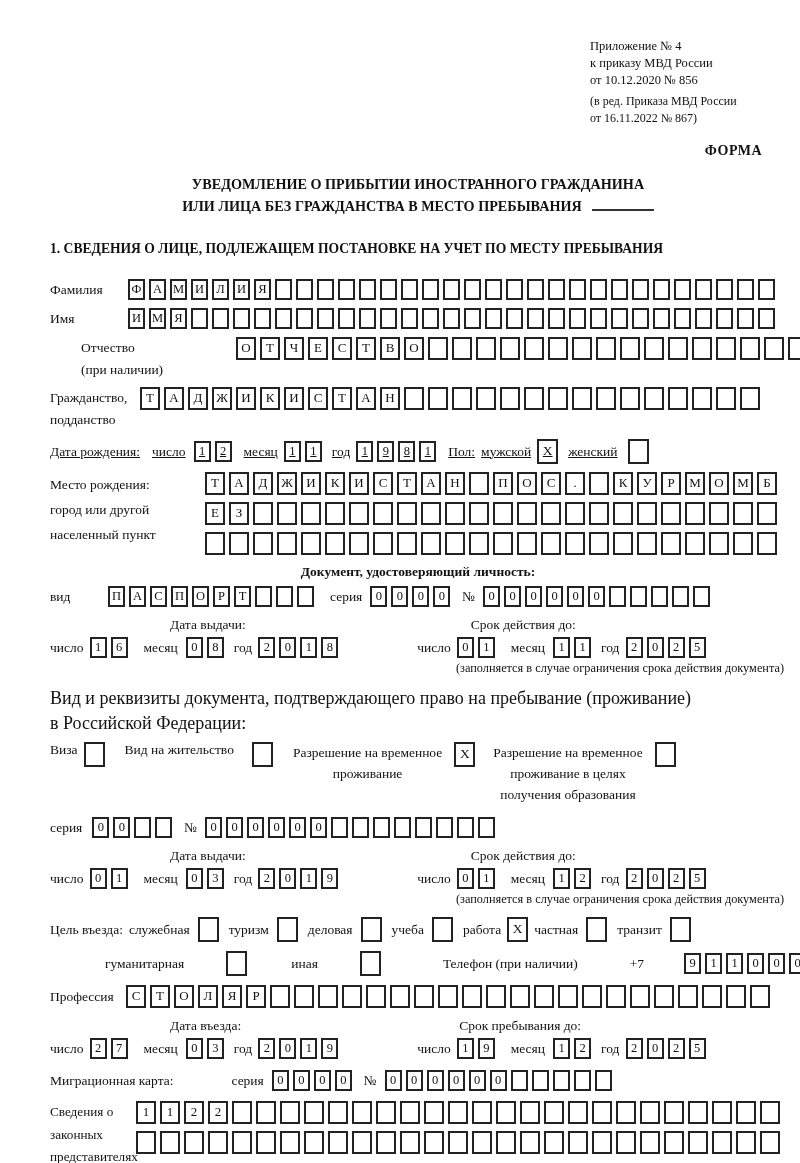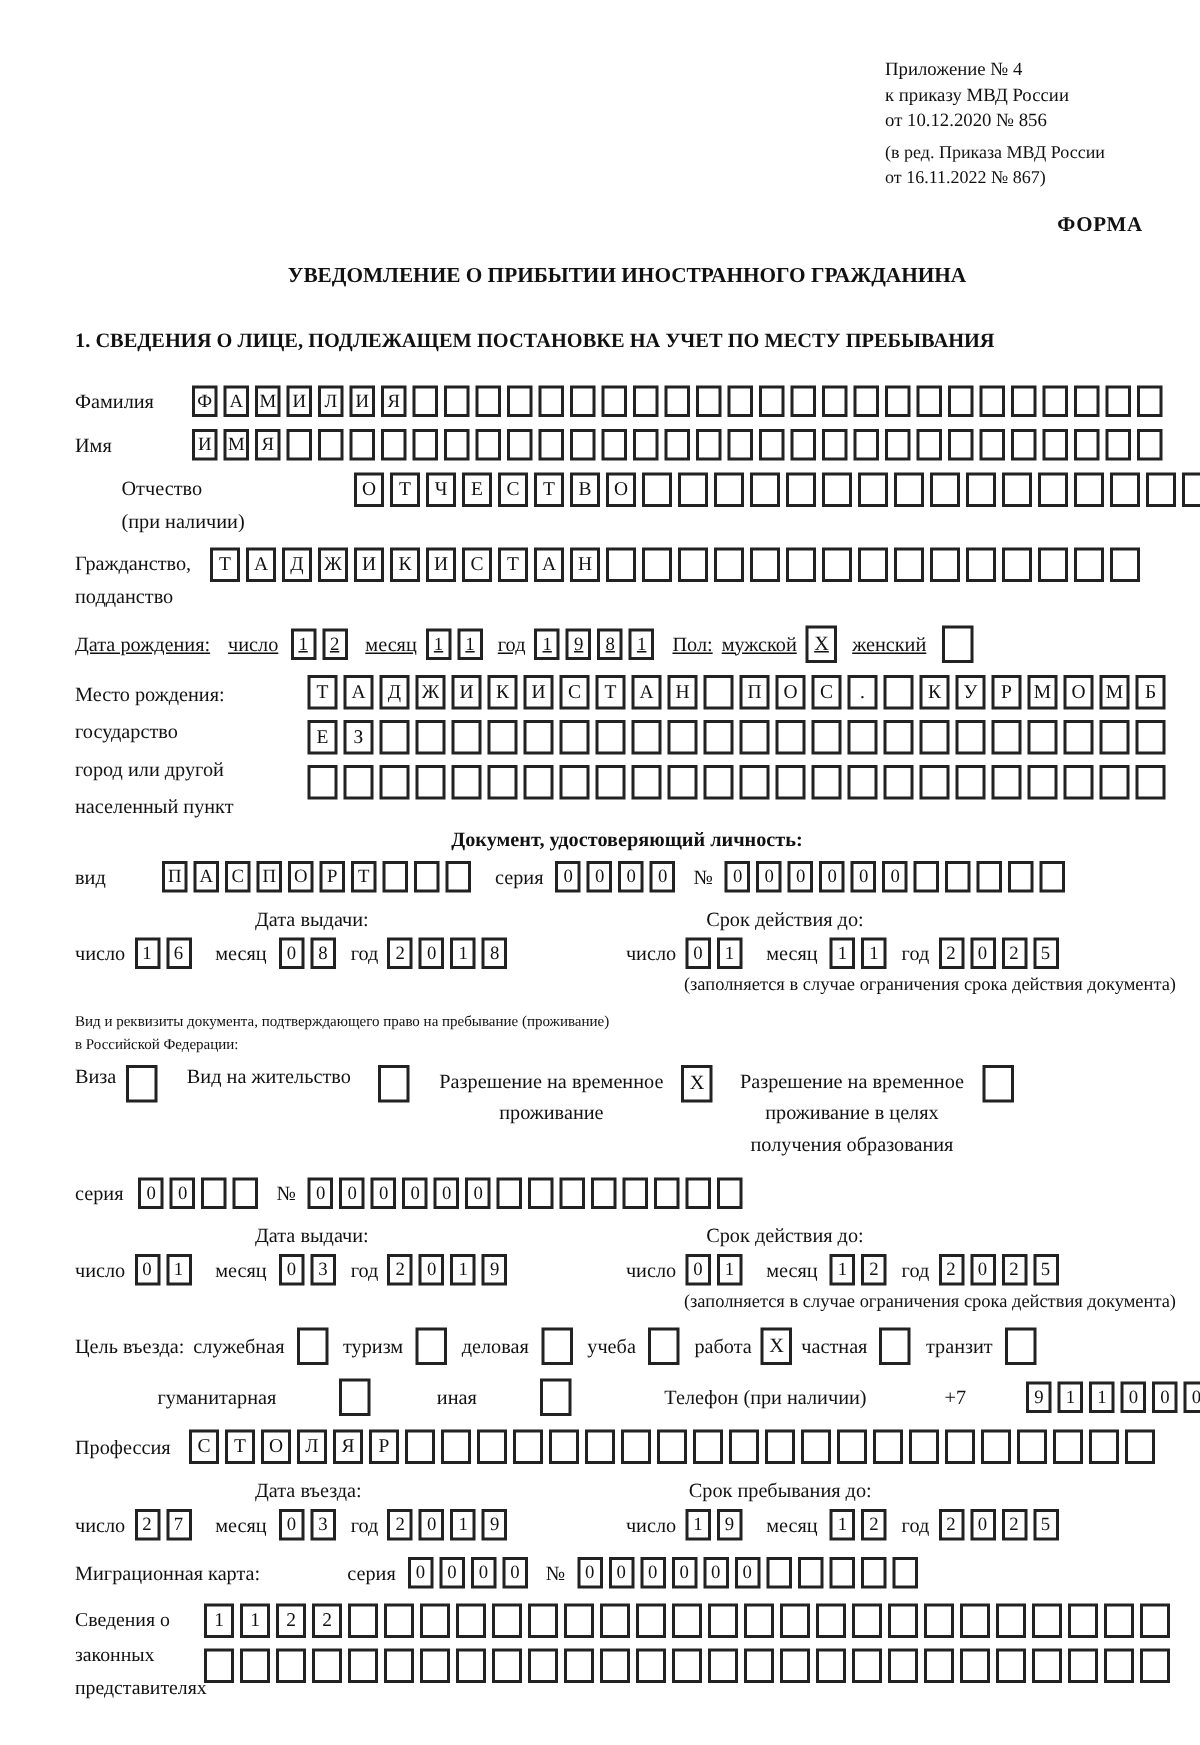--- a/index.html
+++ b/index.html
@@ -28,21 +28,21 @@
   .wide .cell{width:20px;height:23px;line-height:18px;font-size:13px;}
   .cb{
     box-sizing:border-box;display:inline-block;flex:0 0 auto;width:21px;height:25px;
     border:2px solid #222;text-align:center;font-size:13.5px;line-height:20px;
   }
   .stack{display:flex;flex-direction:column;}
   .stack .cells{margin-bottom:7px;}
   .center-note{text-align:center;font-weight:bold;font-size:13.5px;margin-top:10px;}
   .dhead{display:flex;font-size:13.5px;margin-top:10px;font-family:Liberation Serif, serif;}
   .rnote{text-align:right;font-size:12.3px;margin-top:3px;padding-right:2px;}
-  .intro{font-size:10px;margin-top:12px;}
+  .intro{font-size:18px;margin-top:12px;}
   .optlbl{text-align:center;line-height:21px;}
   .ml6{margin-left:6px;}.ml8{margin-left:8px;}.ml10{margin-left:10px;}.ml12{margin-left:12px;}
   .ml18{margin-left:18px;}.ml20{margin-left:20px;}.ml30{margin-left:30px;}.ml75{margin-left:75px;}
 </style>
 </head>
 <body>
 
 <div class="page">
 
   <div class="annex">
@@ -51,20 +51,23 @@
     <div>от 10.12.2020 № 856</div>
     <div class="gap"></div>
     <div class="note-line">(в ред. Приказа МВД России</div>
     <div class="note-line">от 16.11.2022 № 867)</div>
   </div>
 
   <div class="forma">ФОРМА</div>
 
   <div class="title">
     <div>УВЕДОМЛЕНИЕ О ПРИБЫТИИ ИНОСТРАННОГО ГРАЖДАНИНА</div>
+    <div>
+      <span>ИЛИ ЛИЦА БЕЗ ГРАЖДАНСТВА В МЕСТО ПРЕБЫВАНИЯ</span><span class="uline"></span>
+    </div>
   </div>
 
   <div class="sec1">1. СВЕДЕНИЯ О ЛИЦЕ, ПОДЛЕЖАЩЕМ ПОСТАНОВКЕ НА УЧЕТ ПО МЕСТУ ПРЕБЫВАНИЯ</div>
 
   <div class="frow" style="margin-top:22px;">
     <span class="lab" style="width:78px;">Фамилия</span>
     <span class="cells">
         <span class="cell">Ф</span>
         <span class="cell">А</span>
         <span class="cell">М</span>
@@ -226,21 +229,20 @@
     <span class="lab ml8">Пол:</span>
     <span class="lab ml6">мужской</span>
     <span class="cb ml6">X</span>
     <span class="lab ml10">женский</span>
     <span class="cb ml10"></span>
   </div>
 
   <div class="frow top" style="margin-top:8px;">
     <span class="lab2" style="width:155px;line-height:25px;">
       <div>Место рождения:</div>
-      <div>государство</div>
       <div>город или другой</div>
       <div>населенный пункт</div>
     </span>
     <span class="stack">
       <span class="cells wide">
           <span class="cell">Т</span>
           <span class="cell">А</span>
           <span class="cell">Д</span>
           <span class="cell">Ж</span>
           <span class="cell">И</span>

